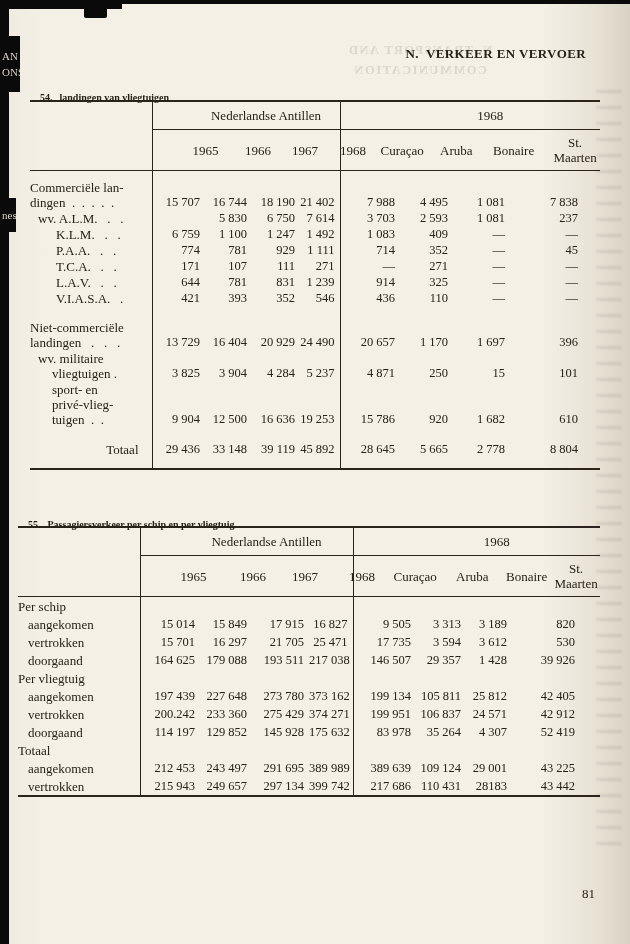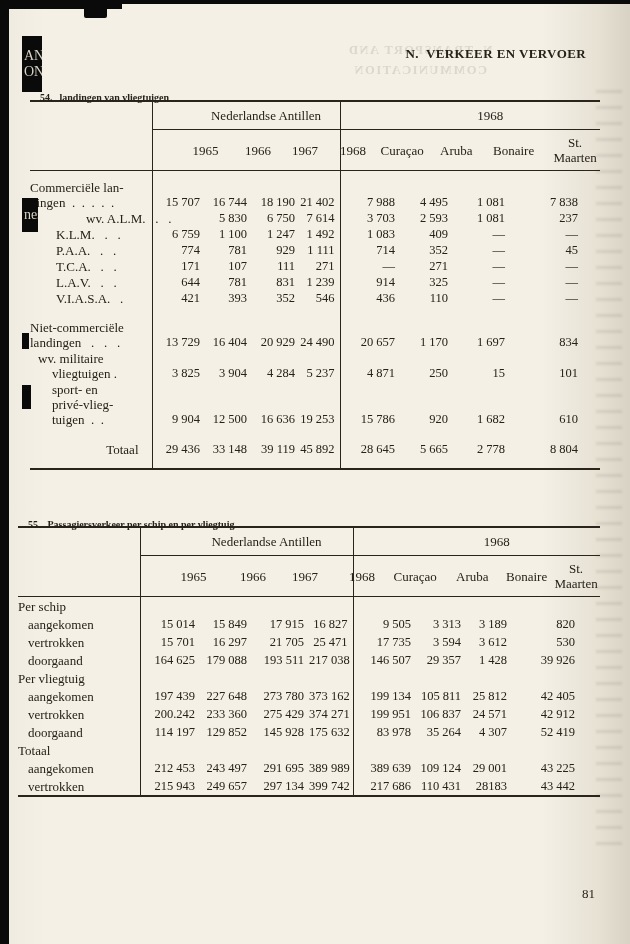--- a/index.html
+++ b/index.html
@@ -10,21 +10,21 @@
   }
   .page {
     position:absolute; inset:0;
     background:linear-gradient(90deg,#efeadf 0,#f4f0e6 7%,#f4f0e6 86%,#e7e1d4 95%,#d8d2c4 100%);
   }
   
   .edge-left  { position:absolute; left:0; top:0; width:9px; height:944px; background:#0a0a0a; z-index:6; }
   .edge-top   { position:absolute; left:0; top:0; width:630px; height:4px; background:#0a0a0a; z-index:6; }
   .edge-top-left { position:absolute; left:0; top:0; width:122px; height:9px; background:#0a0a0a; z-index:6; }
   .blob { position:absolute; left:84px; top:3px; width:23px; height:15px; background:#0a0a0a; border-radius:2px; z-index:6; }
-  .notch { position:absolute; left:0; background:#0a0a0a; z-index:7; color:#d9d4c6; font-size:14px; line-height:10px; overflow:hidden;margin-left:22px; }
+  .notch { position:absolute; left:0; background:#0a0a0a; z-index:7; color:#d9d4c6; font-size:11px; line-height:10px; overflow:hidden; }
   .notch-a { top:36px; width:20px; height:56px; display:flex; flex-direction:column; justify-content:center; gap:6px; padding-left:2px; }
   .notch-b { top:198px; width:16px; height:34px; display:flex; align-items:center; padding-left:2px; }
   .notch-c { top:333px; width:7px;  height:16px; }
   .notch-d { top:385px; width:9px;  height:24px; }
   .bleed-top {
     position:absolute; left:300px; top:40px; width:240px; text-align:center;
     transform:scaleX(-1); opacity:0.15; filter:blur(0.7px);
     font-weight:700; font-size:12.5px; letter-spacing:1.5px; line-height:20px; color:#514c43; z-index:1;
   }
   .bleed-strip {
@@ -129,21 +129,21 @@
           <td class="num">16 744</td>
           <td class="num">18 190</td>
           <td class="num">21 402</td>
           <td class="num c5">7 988</td>
           <td class="num">4 495</td>
           <td class="num">1 081</td>
           <td class="num lastcol">7 838</td>
         </tr>
         <tr>
           <td class="row-label">
-            <div style="padding-left: 8px; margin-left: 48px;">wv. A.L.M.   .   .</div>
+            <div style="padding-left: 8px;">wv. A.L.M.   .   .</div>
           </td>
           <td class="num c1 mid" rowspan="2">6 759</td>
           <td class="num">5 830</td>
           <td class="num">6 750</td>
           <td class="num">7 614</td>
           <td class="num c5">3 703</td>
           <td class="num">2 593</td>
           <td class="num">1 081</td>
           <td class="num lastcol">237</td>
         </tr>
@@ -216,21 +216,21 @@
             <div style="padding-left: 0px;">Niet-commerciële</div>
             <div style="padding-left: 0px;">landingen   .   .   .</div>
           </td>
           <td class="num c1">13 729</td>
           <td class="num">16 404</td>
           <td class="num">20 929</td>
           <td class="num">24 490</td>
           <td class="num c5">20 657</td>
           <td class="num">1 170</td>
           <td class="num">1 697</td>
-          <td class="num lastcol">834</td>
+          <td class="num lastcol">396</td>
         </tr>
         <tr>
           <td class="row-label">
             <div style="padding-left: 8px;">wv. militaire</div>
             <div style="padding-left: 22px;">vliegtuigen .</div>
           </td>
           <td class="num c1">3 825</td>
           <td class="num">3 904</td>
           <td class="num">4 284</td>
           <td class="num">5 237</td>

